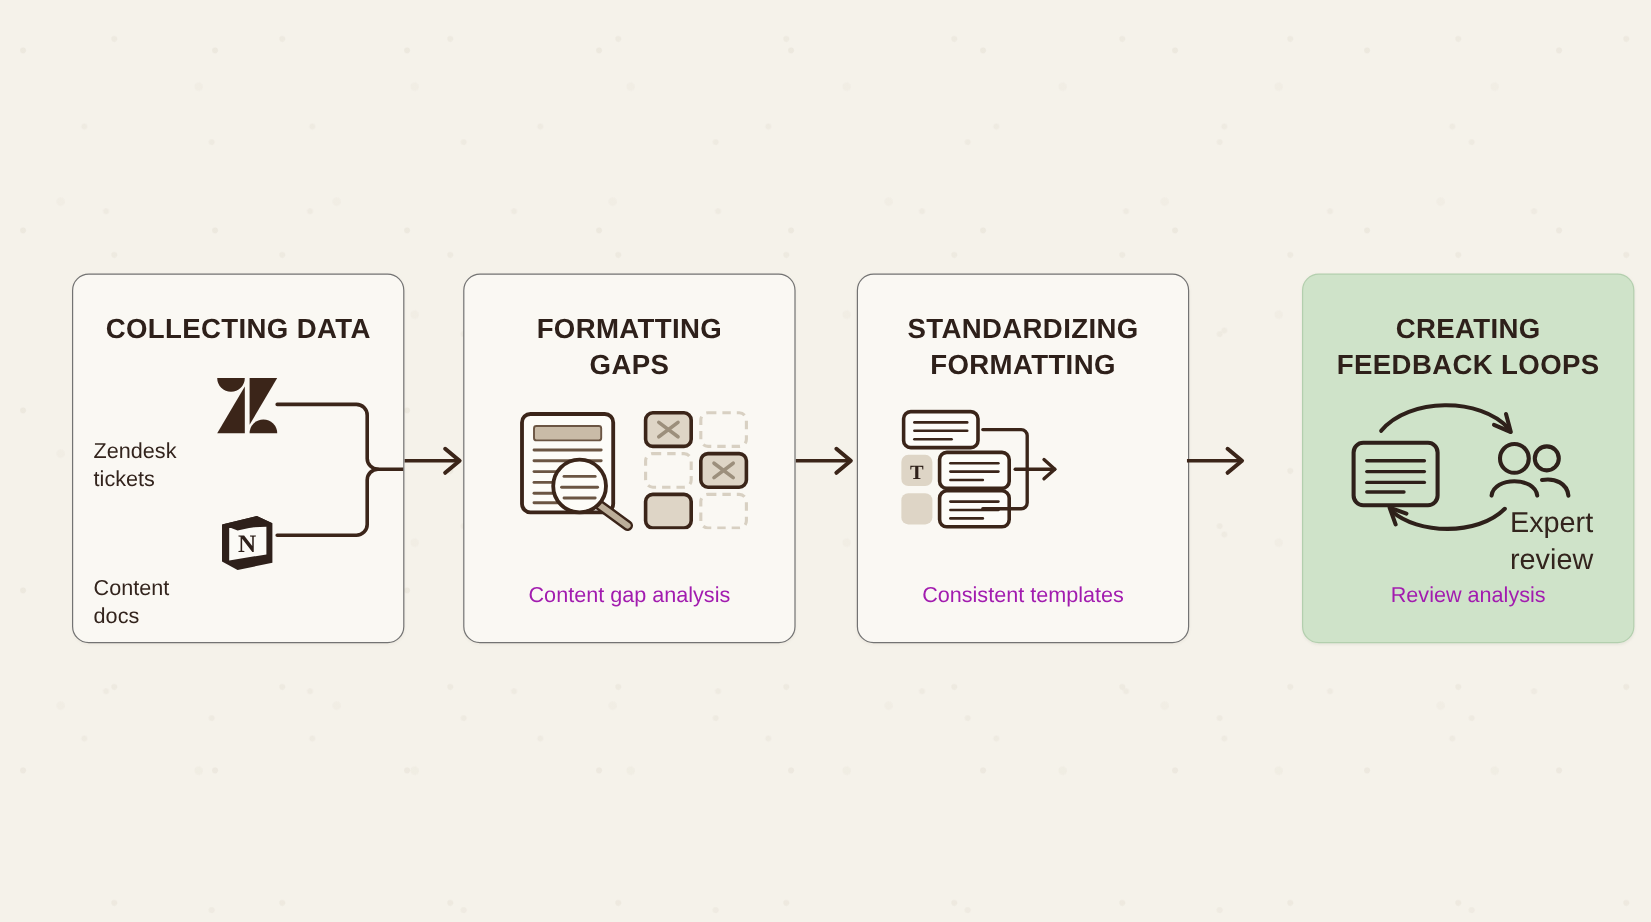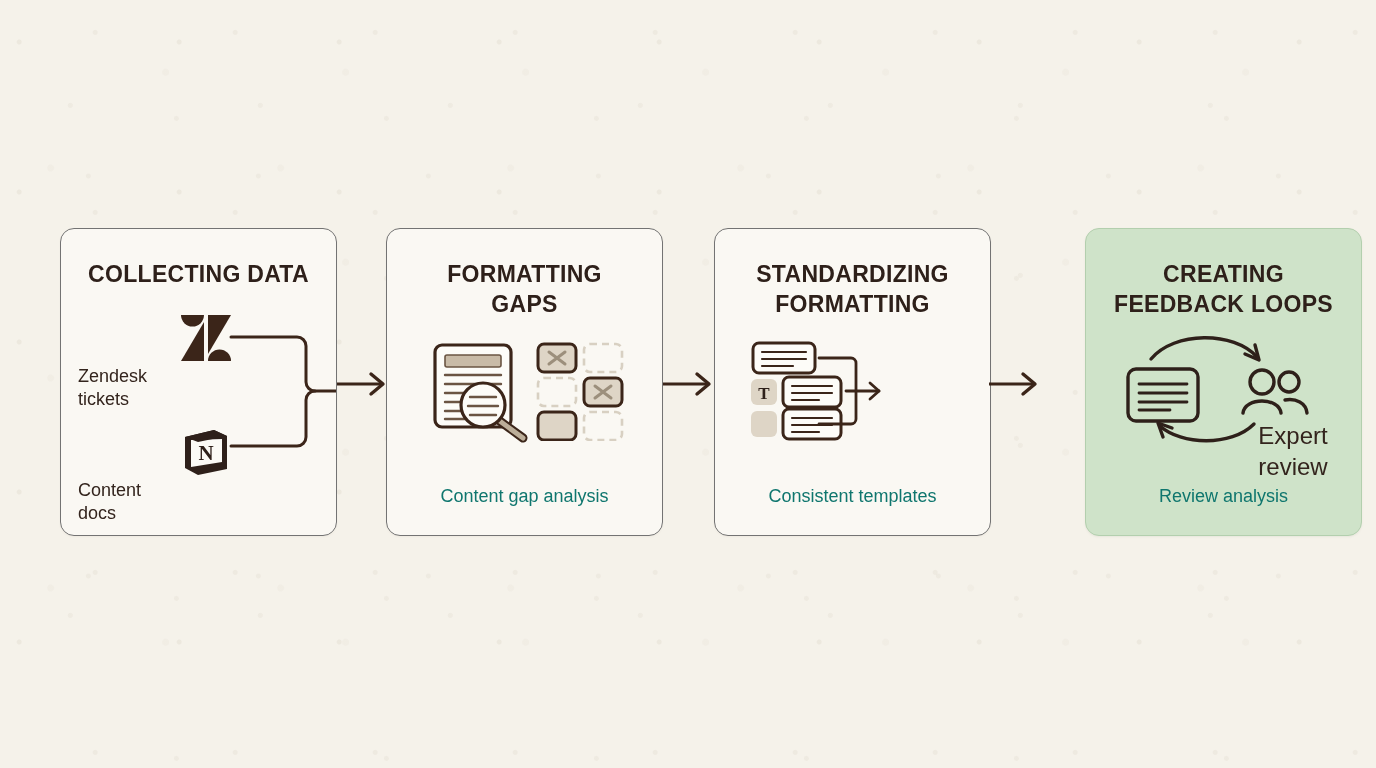--- a/index.html
+++ b/index.html
@@ -77,21 +77,21 @@
     white-space: pre-line;
   }
 
   .card-caption {
     position: absolute;
     left: 8px;
     right: 8px;
     bottom: 28px;
     text-align: center;
     font-size: 18px;
-    color: #0f766e;
+    color: #a21caf;
   }
 
   
   .source-label {
     position: absolute;
     width: 130px;
     text-align: left;
     font-size: 18px;
     line-height: 1.28;
     color: #33241d;

